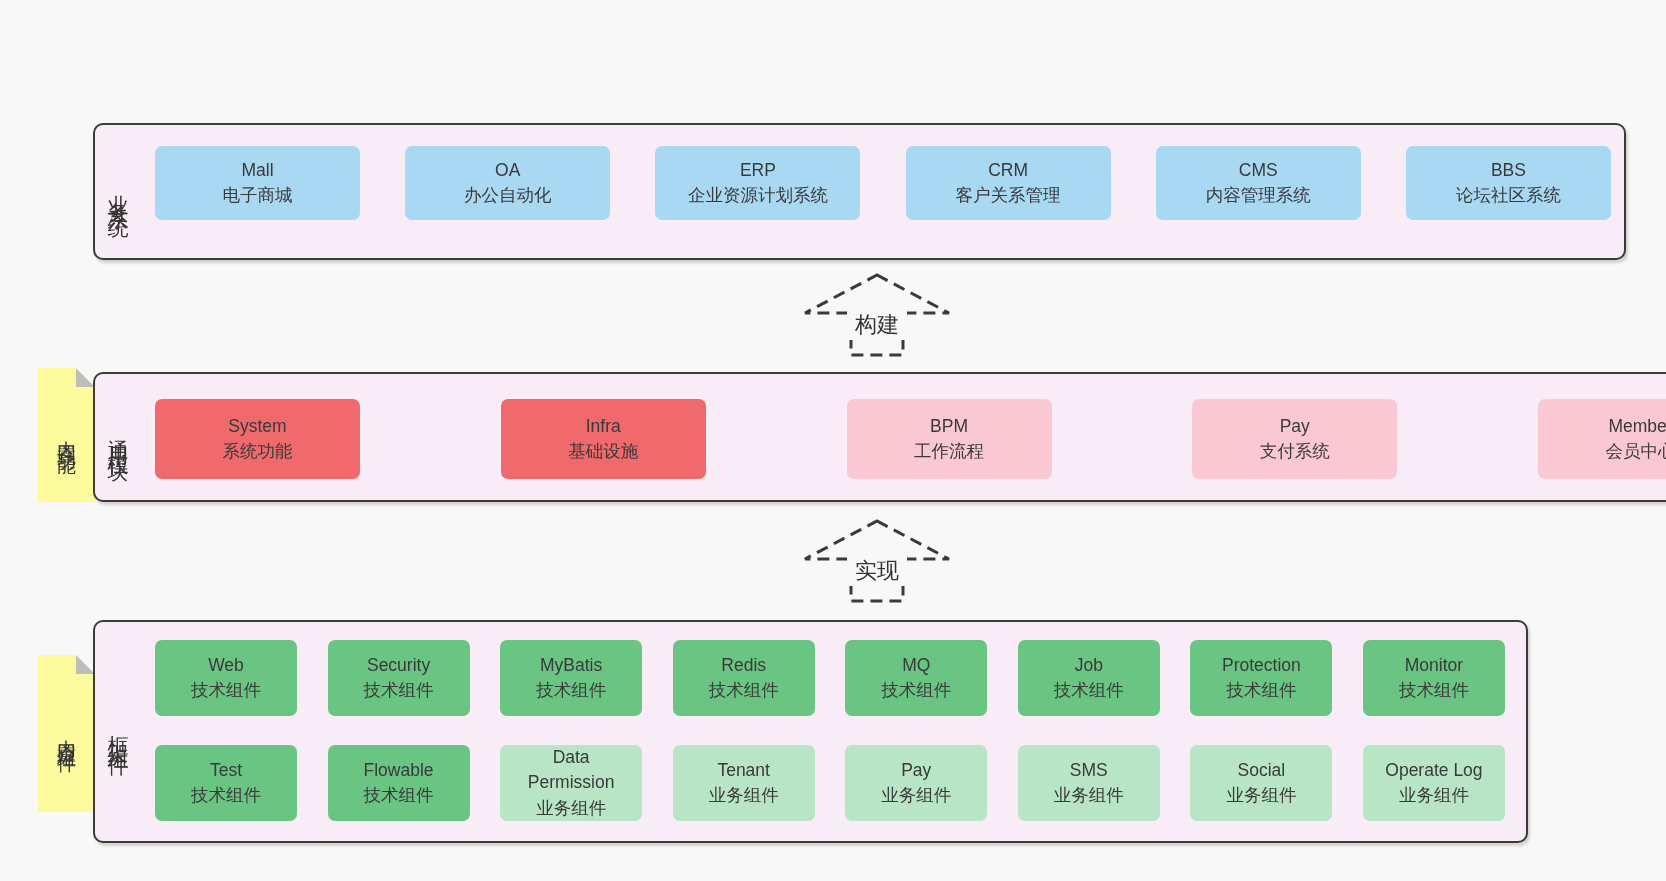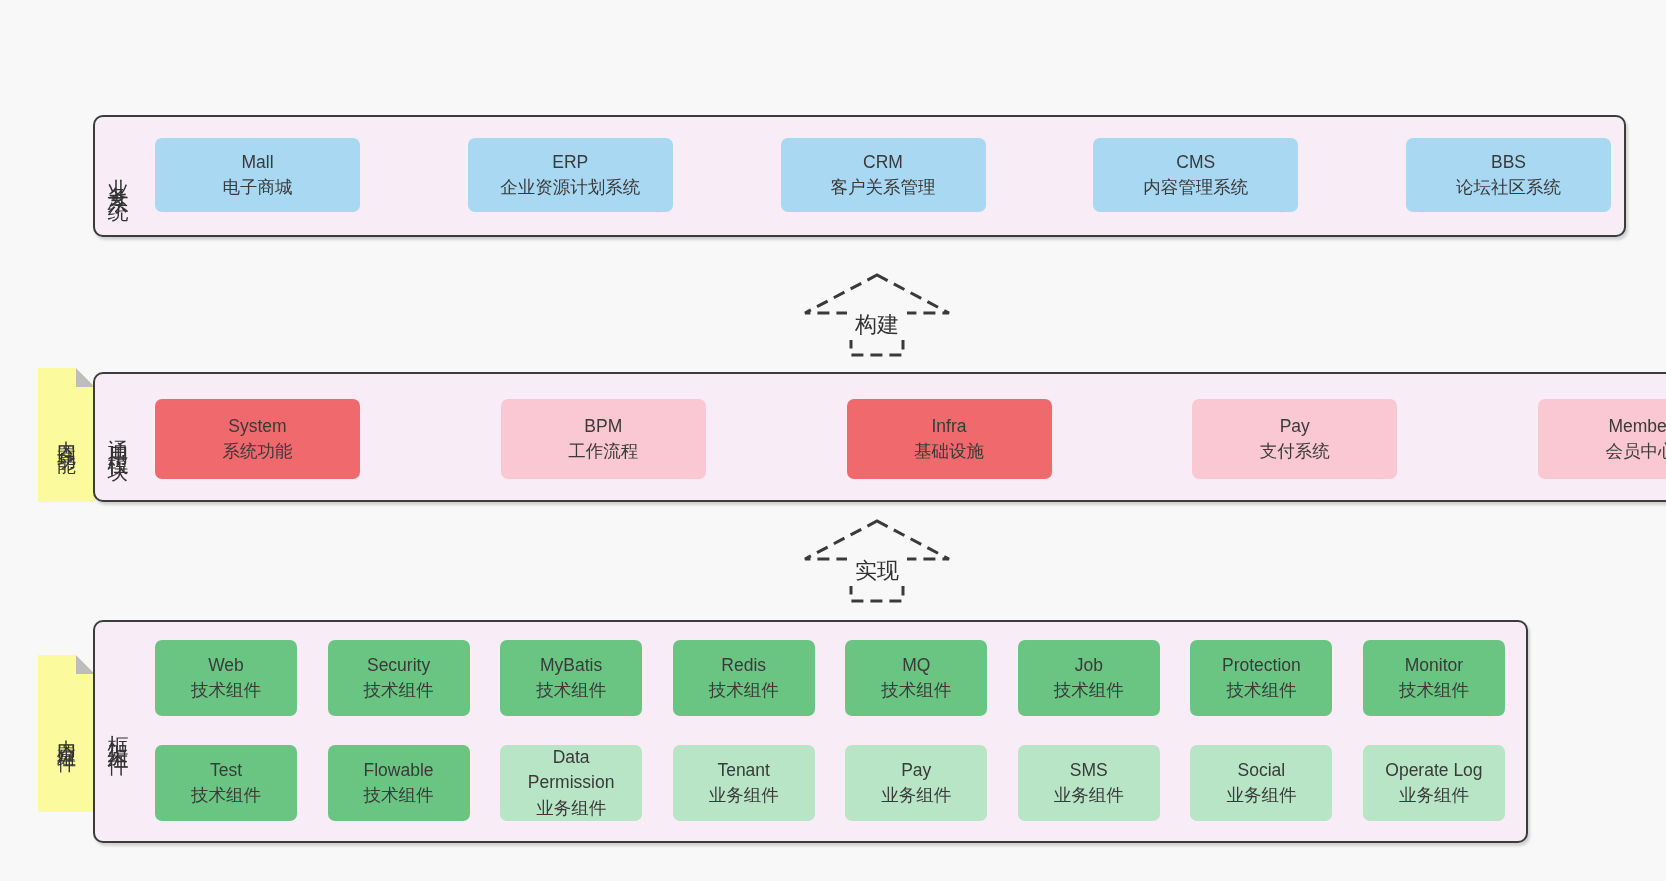--- a/index.html
+++ b/index.html
@@ -8,21 +8,21 @@
     background:#f8f8f8; color:#3a3a3a;
     font-family:"Liberation Sans","DejaVu Sans",sans-serif;
   }
 
   
   .layer {
     position:absolute; box-sizing:border-box; z-index:2;
     background:#f8edf6; border:2px solid #3b3b3b; border-radius:10px;
     box-shadow:2px 3px 3px rgba(0,0,0,0.16);
   }
-  #layer-business   { left:93px; top:115px; width:1533px; height:122px; }
+  #layer-business   { left:93px; top:123px; width:1533px; height:137px; }
   #layer-modules    { left:93px; top:372px; width:1665px; height:130px; }
   #layer-components { left:93px; top:620px; width:1435px; height:223px; }
 
   
   .vlabel {
     position:absolute; left:9px; top:50%; transform:translateY(-50%);
     writing-mode:vertical-rl; text-orientation:upright;
     font-size:21px; letter-spacing:7px; color:#333; white-space:nowrap;
   }
 
@@ -92,20 +92,24 @@
   </div>
 
   <section class="layer" id="layer-business">
     <div class="vlabel">业务系统</div>
     <div class="row" id="row-business">
       <div class="box c-blue">
         <div class="box-name">Mall</div>
         <div class="box-desc">电子商城</div>
       </div>
       <div class="box c-blue">
+        <div class="box-name">OA</div>
+        <div class="box-desc">办公自动化</div>
+      </div>
+      <div class="box c-blue">
         <div class="box-name">ERP</div>
         <div class="box-desc">企业资源计划系统</div>
       </div>
       <div class="box c-blue">
         <div class="box-name">CRM</div>
         <div class="box-desc">客户关系管理</div>
       </div>
       <div class="box c-blue">
         <div class="box-name">CMS</div>
         <div class="box-desc">内容管理系统</div>
@@ -124,27 +128,27 @@
     <span class="arrow-label">构建</span>
   </div>
 
   <section class="layer" id="layer-modules">
     <div class="vlabel">通用模块</div>
     <div class="row" id="row-modules">
       <div class="box c-red">
         <div class="box-name">System</div>
         <div class="box-desc">系统功能</div>
       </div>
+      <div class="box c-red">
+        <div class="box-name">Infra</div>
+        <div class="box-desc">基础设施</div>
+      </div>
       <div class="box c-pink">
         <div class="box-name">BPM</div>
         <div class="box-desc">工作流程</div>
-      </div>
-      <div class="box c-red">
-        <div class="box-name">Infra</div>
-        <div class="box-desc">基础设施</div>
       </div>
       <div class="box c-pink">
         <div class="box-name">Pay</div>
         <div class="box-desc">支付系统</div>
       </div>
       <div class="box c-pink">
         <div class="box-name">Member</div>
         <div class="box-desc">会员中心</div>
       </div>
     </div>

